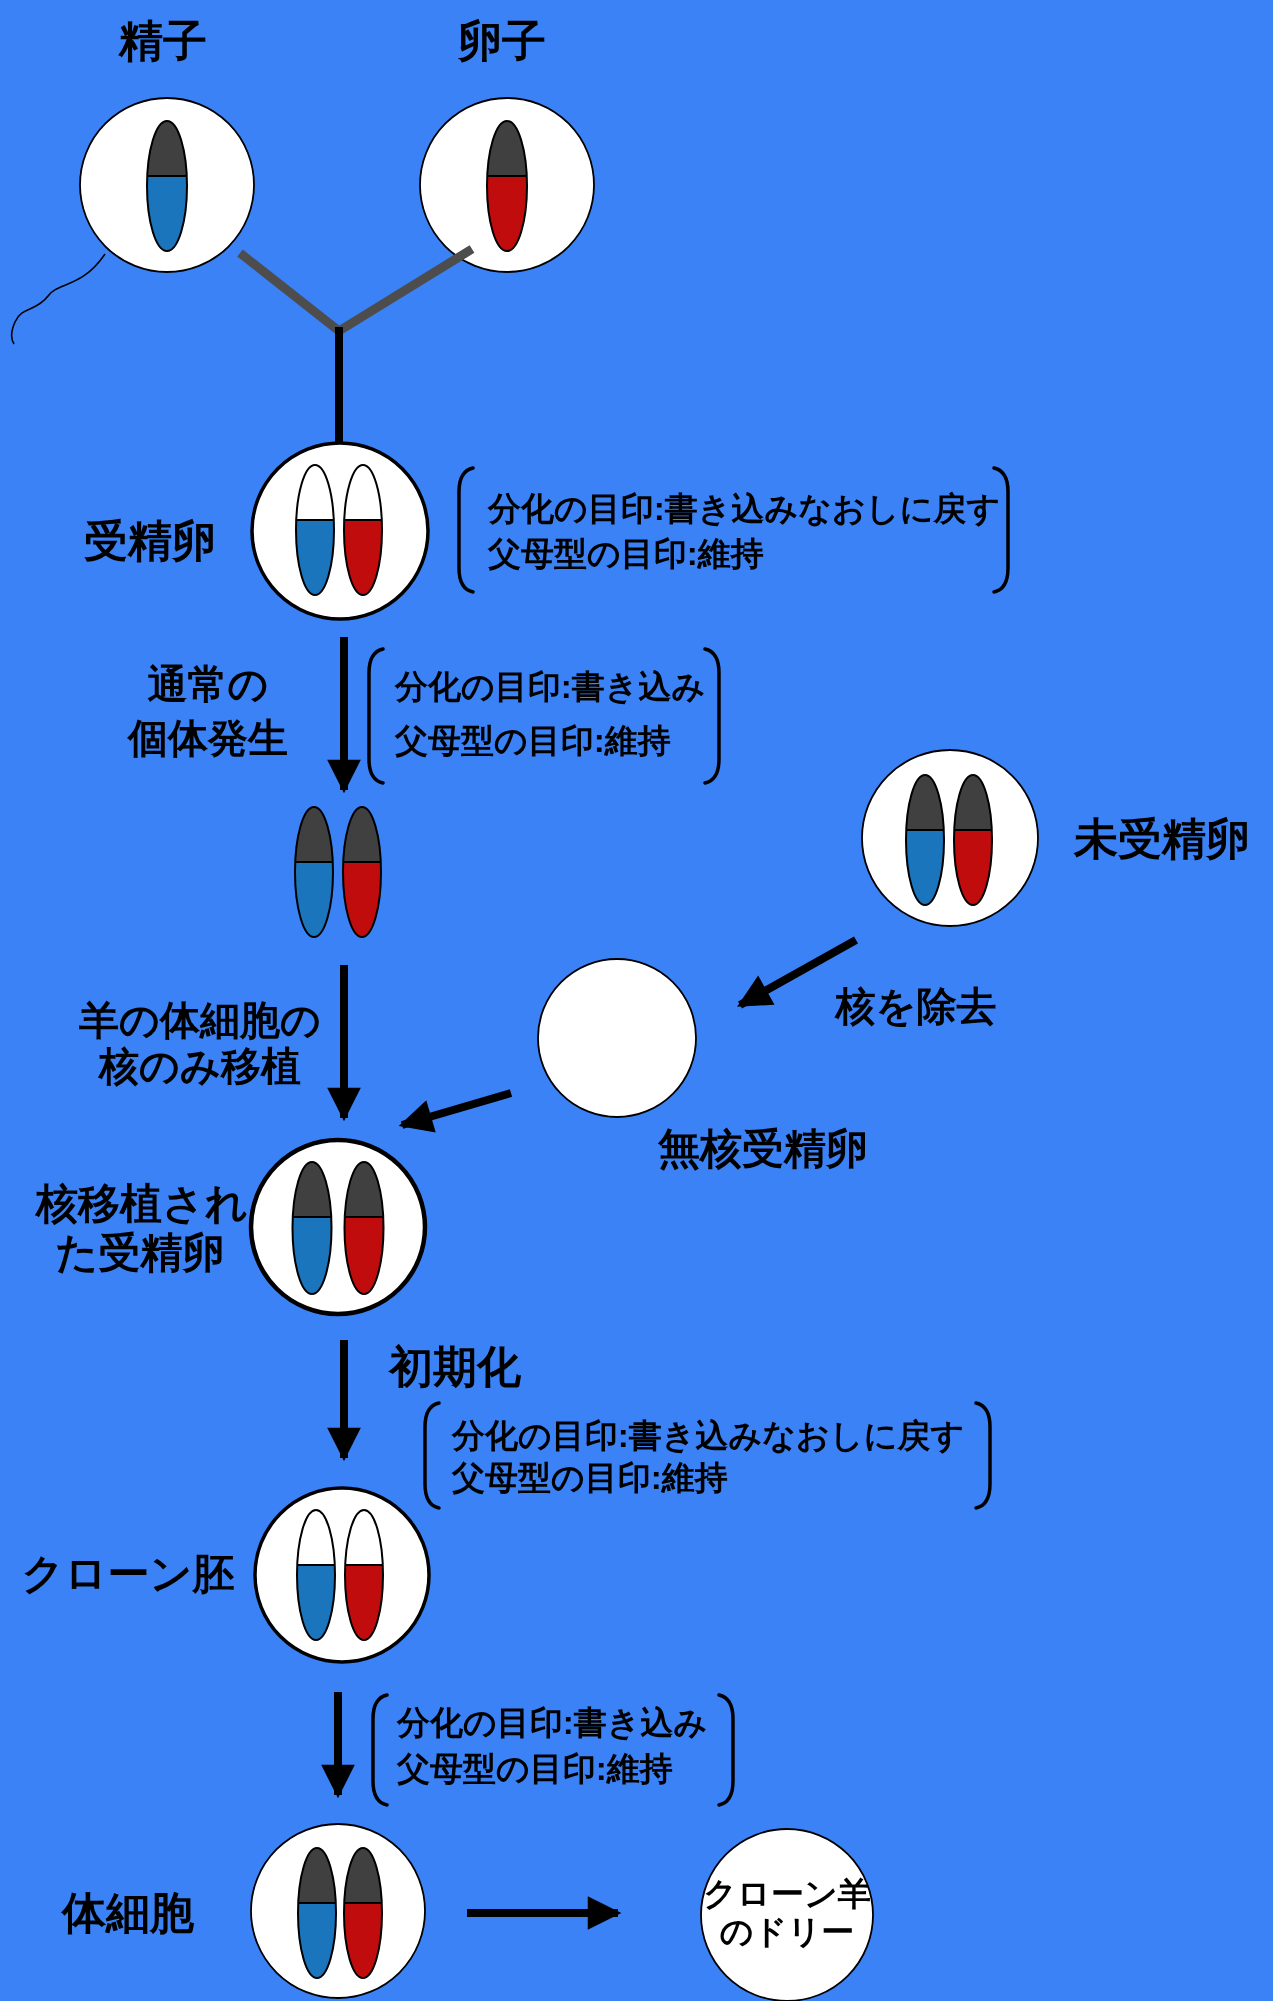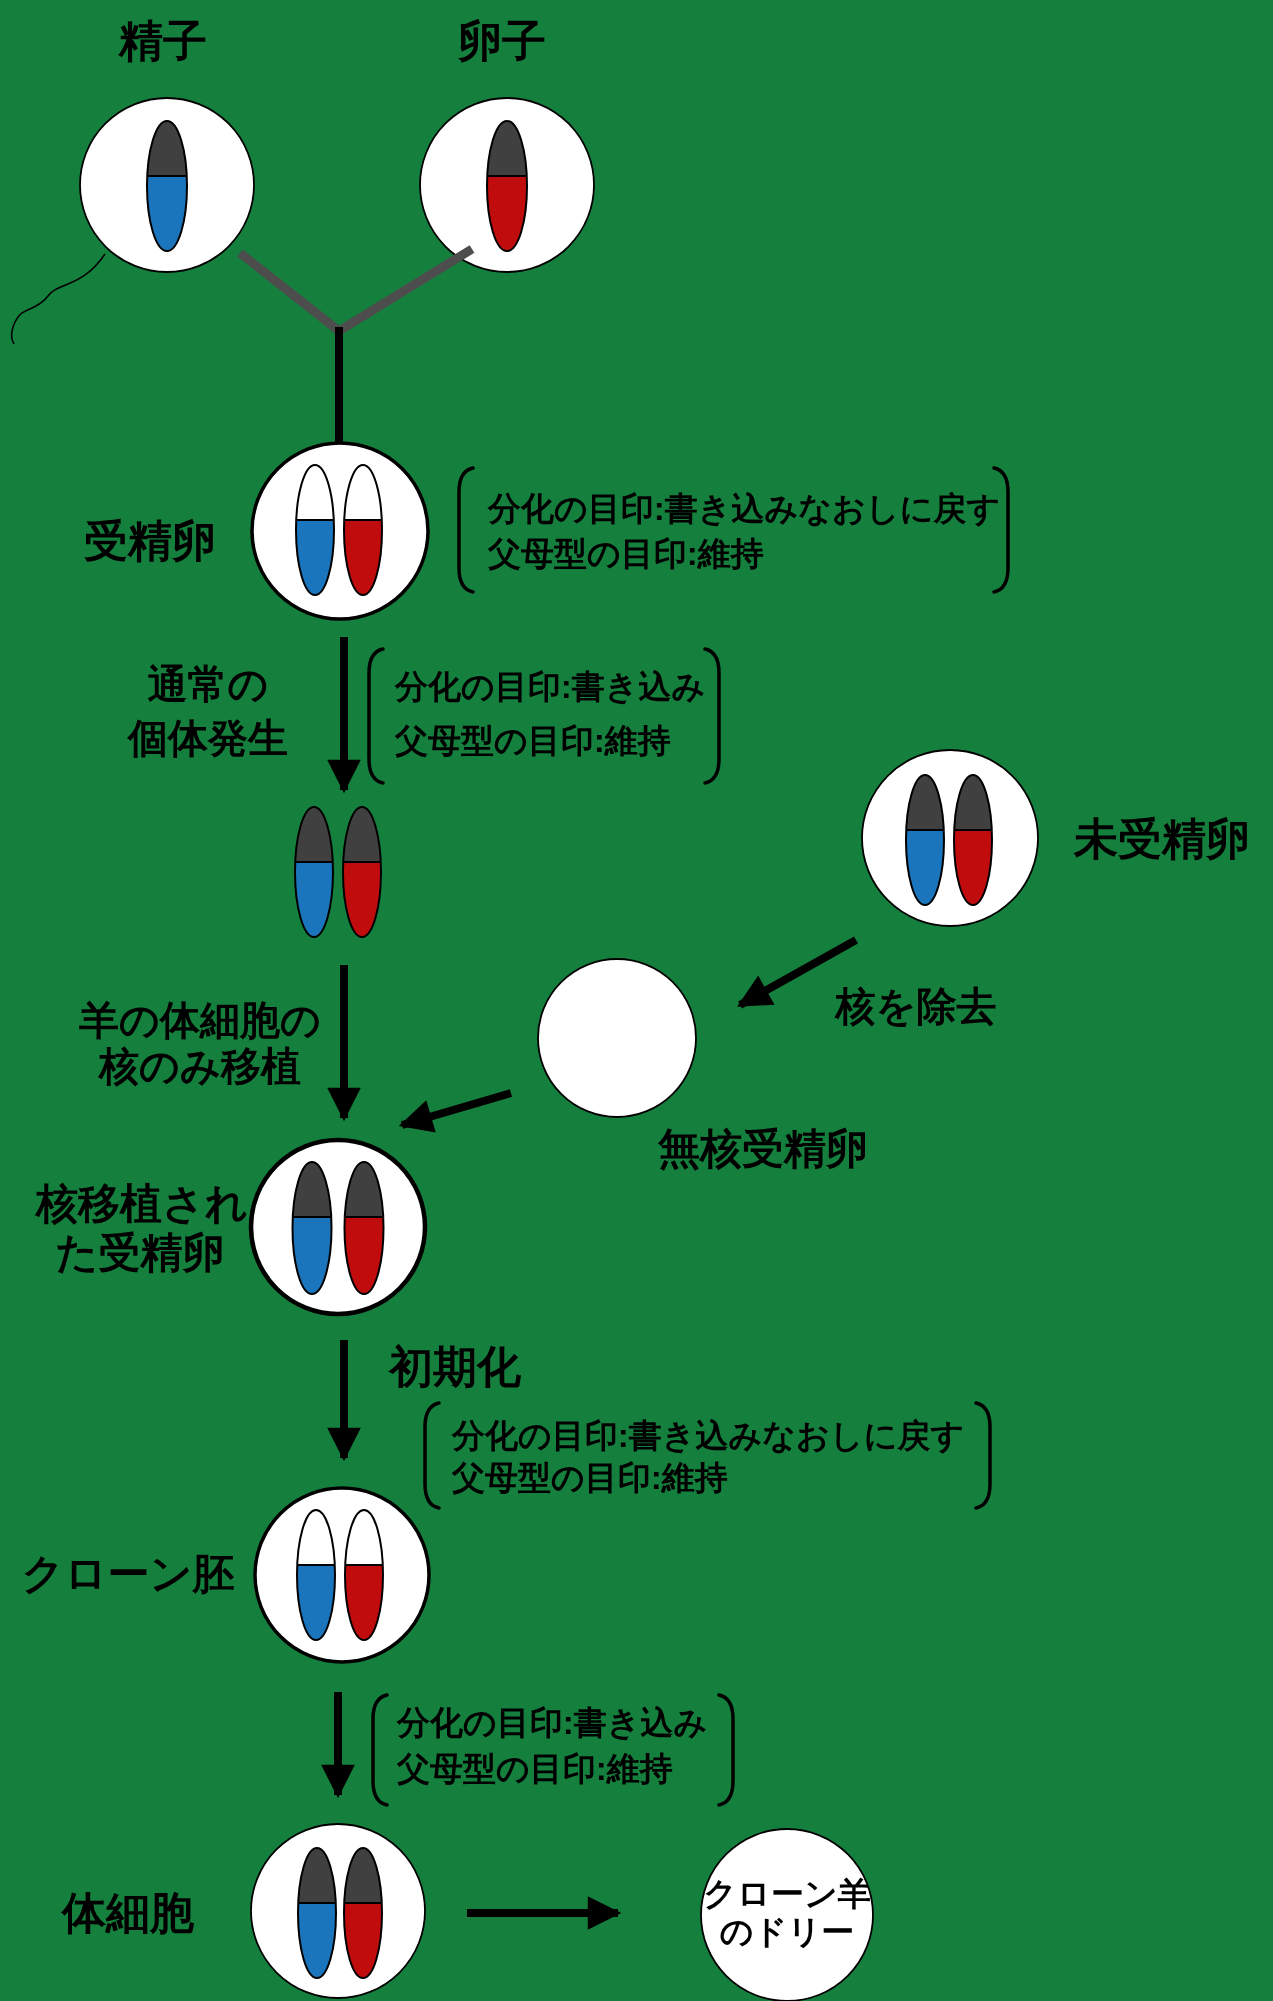--- a/index.html
+++ b/index.html
@@ -1,16 +1,16 @@
 <!DOCTYPE html>
 <html><head>
 <meta charset="utf-8">
 <style>
   html,body{margin:0;padding:0;background:#fff;}
-  #stage{position:relative;width:1273px;height:2001px;background:#15803d;overflow:hidden;}
+  #stage{position:relative;width:1273px;height:2001px;background:#3b82f6;overflow:hidden;}
   svg{display:block;}
   text{font-family:"Liberation Sans","DejaVu Sans",sans-serif;font-weight:bold;fill:#000;}
   .lbl{font-size:44px;text-anchor:middle;}
   .lbl42{font-size:42px;text-anchor:middle;}
   .lbl40{font-size:40px;text-anchor:middle;}
   .ann{font-size:33px;text-anchor:start;}
   .small{font-size:33px;text-anchor:middle;}
   .cellline{stroke:#000;fill:#fff;}
   .pill{stroke:#000;stroke-width:2;}
   .split{stroke:#000;stroke-width:2;}

